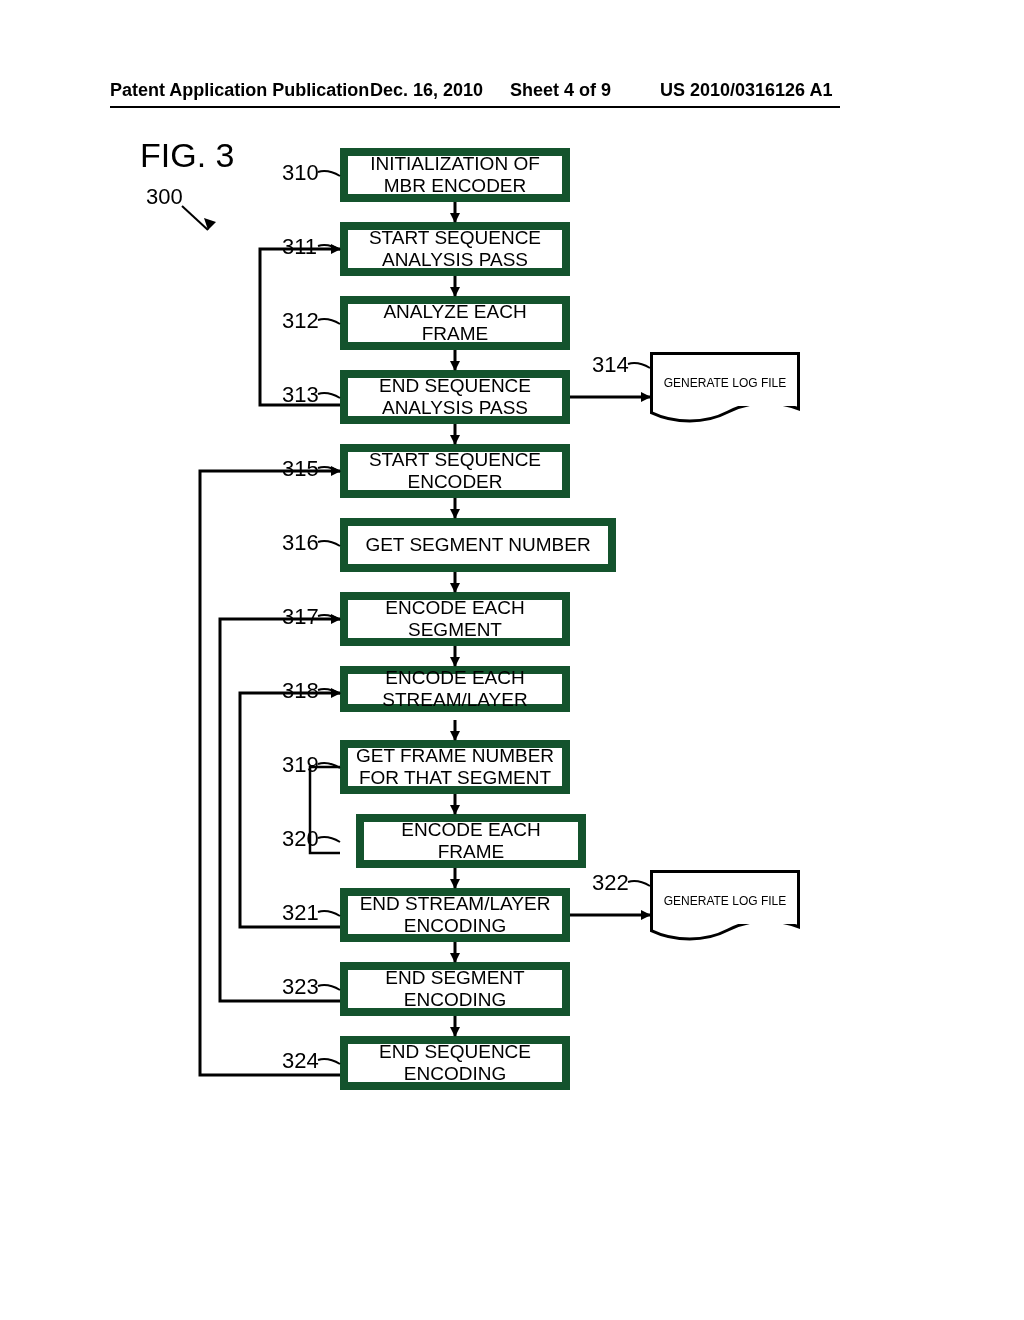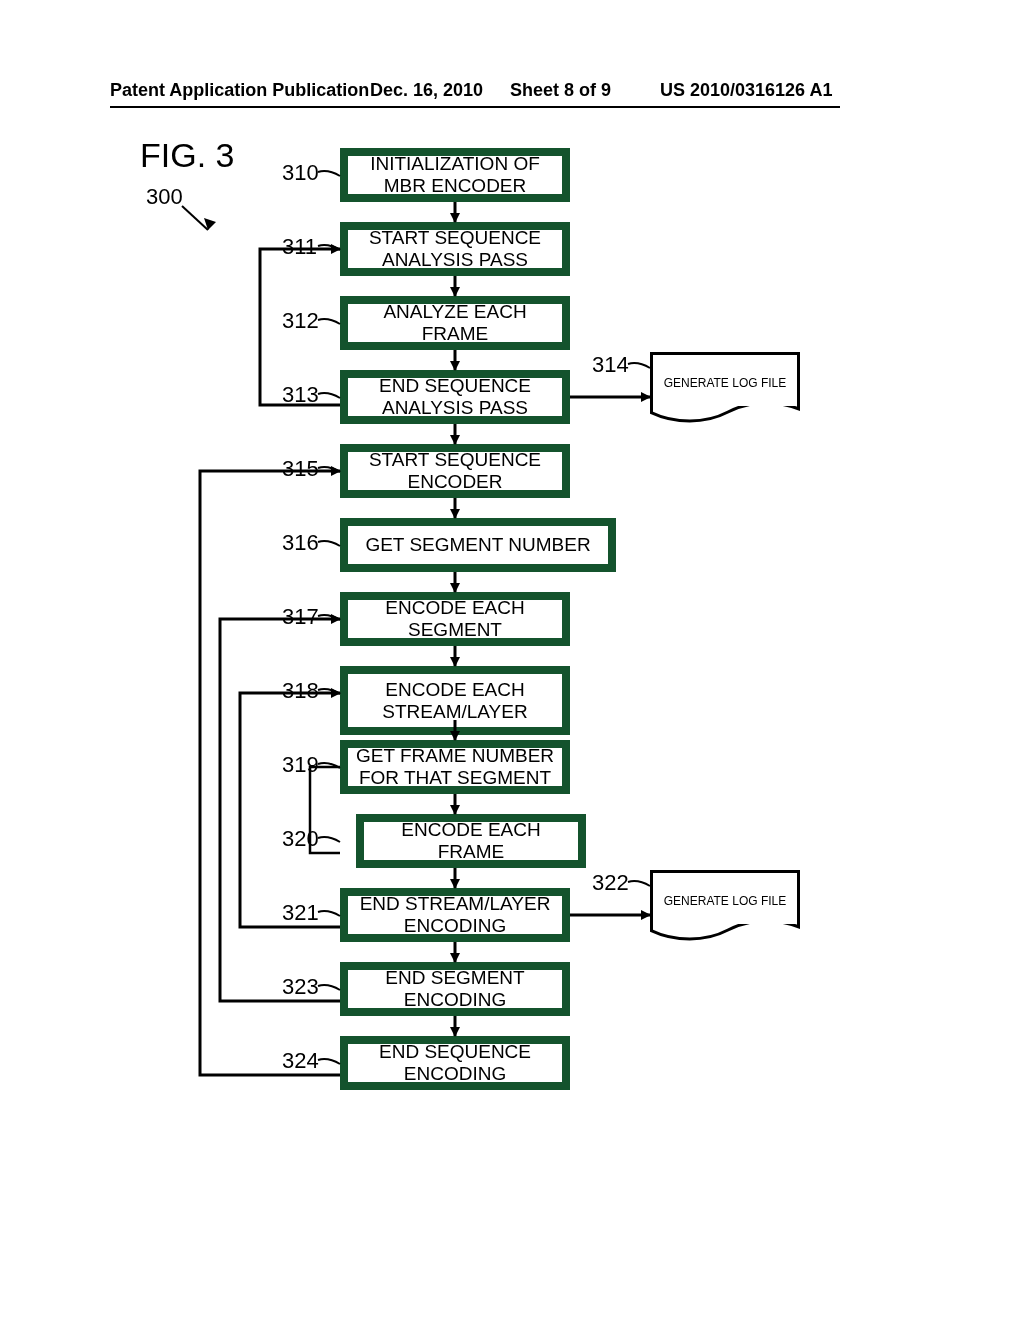--- a/index.html
+++ b/index.html
@@ -99,36 +99,36 @@
   }
 </style>
 </head>
 <body>
 
 <div class="page">
 
   <div class="header">
     <span class="left">Patent Application Publication</span>
     <span class="mid">Dec. 16, 2010</span>
-    <span class="sheet">Sheet 8 of 9</span>
+    <span class="sheet">Sheet 4 of 9</span>
     <span class="right">US 2010/0316126 A1</span>
   </div>
   <div class="header-rule"></div>
 
   <div class="fig-label">FIG. 3</div>
   <div class="ref-300">300</div>
 
   <div class="box" style="left:340px; top:148px; width:230px; height:54px;">INITIALIZATION OF MBR ENCODER</div>
   <div class="box" style="left:340px; top:222px; width:230px; height:54px;">START SEQUENCE ANALYSIS PASS</div>
   <div class="box" style="left:340px; top:296px; width:230px; height:54px;">ANALYZE EACH FRAME</div>
   <div class="box" style="left:340px; top:370px; width:230px; height:54px;">END SEQUENCE ANALYSIS PASS</div>
   <div class="box" style="left:340px; top:444px; width:230px; height:54px;">START SEQUENCE ENCODER</div>
   <div class="box" style="left:340px; top:518px; width:276px; height:54px;">GET SEGMENT NUMBER</div>
   <div class="box" style="left:340px; top:592px; width:230px; height:54px;">ENCODE EACH SEGMENT</div>
-  <div class="box" style="left:340px; top:666px; width:230px; height:69px;">ENCODE EACH STREAM/LAYER</div>
+  <div class="box" style="left:340px; top:666px; width:230px; height:46px;">ENCODE EACH STREAM/LAYER</div>
   <div class="box" style="left:340px; top:740px; width:230px; height:54px;">GET FRAME NUMBER FOR THAT SEGMENT</div>
   <div class="box" style="left:340px; top:814px; width:230px; height:54px;margin-left:16px;">ENCODE EACH FRAME</div>
   <div class="box" style="left:340px; top:888px; width:230px; height:54px;">END STREAM/LAYER ENCODING</div>
   <div class="box" style="left:340px; top:962px; width:230px; height:54px;">END SEGMENT ENCODING</div>
   <div class="box" style="left:340px; top:1036px; width:230px; height:54px;">END SEQUENCE ENCODING</div>
 
   <div class="doc" style="left:650px; top:352px; width:150px; height:60px;">
     <span>GENERATE LOG FILE</span>
     <div class="doc-bottom">
       <svg width="156" height="18">

